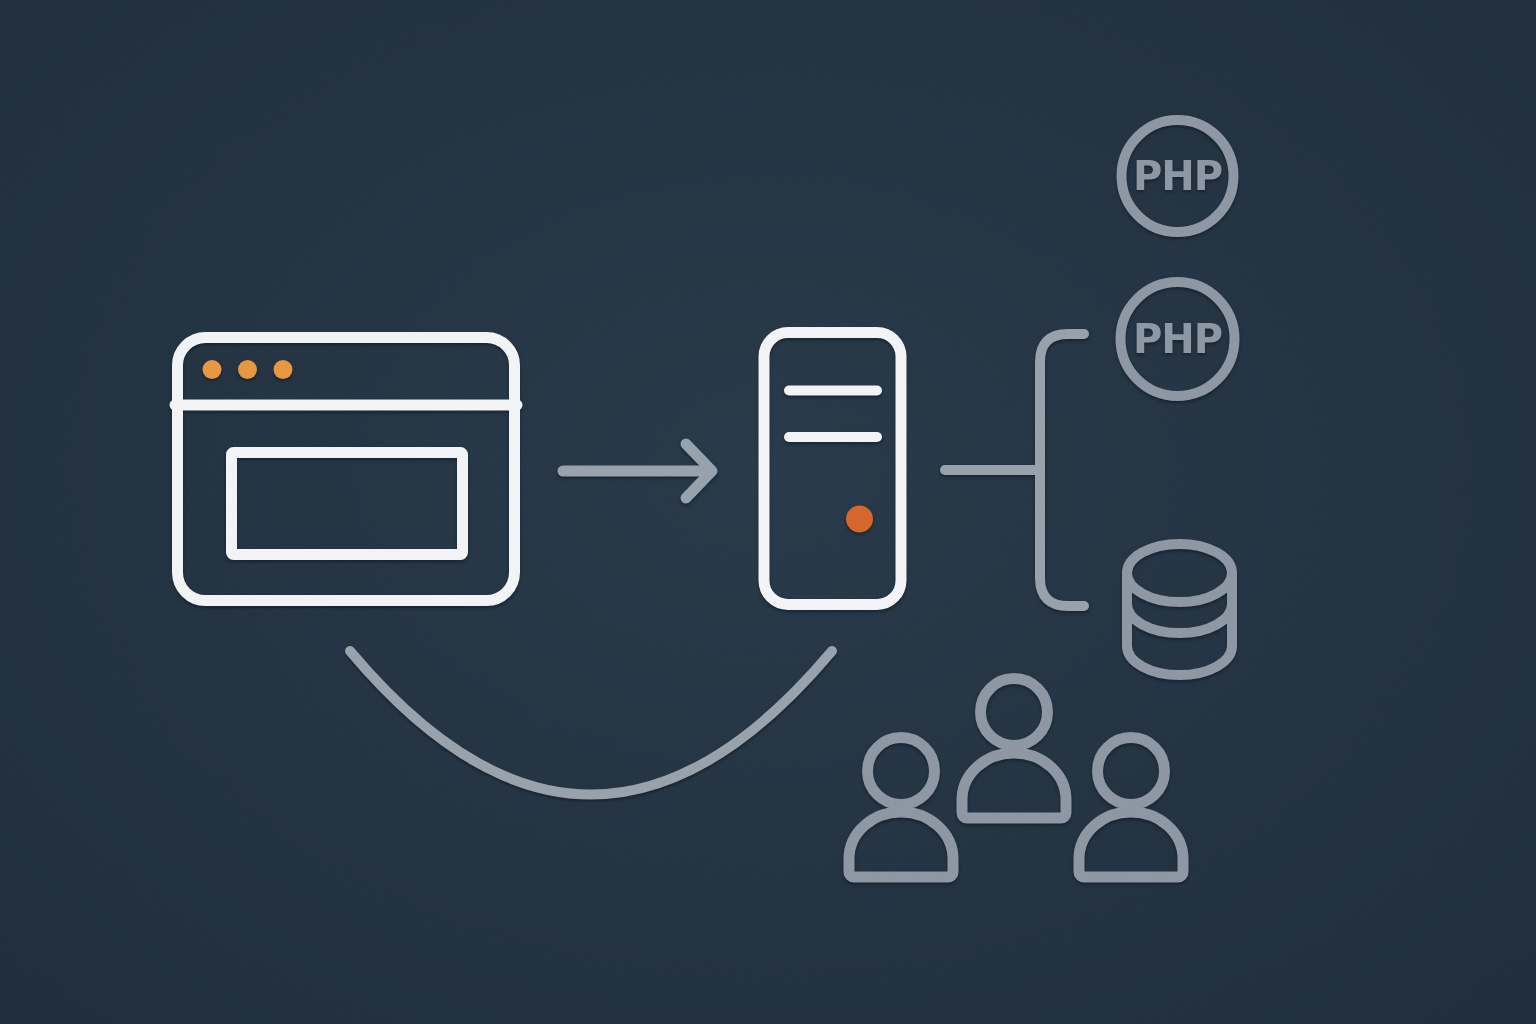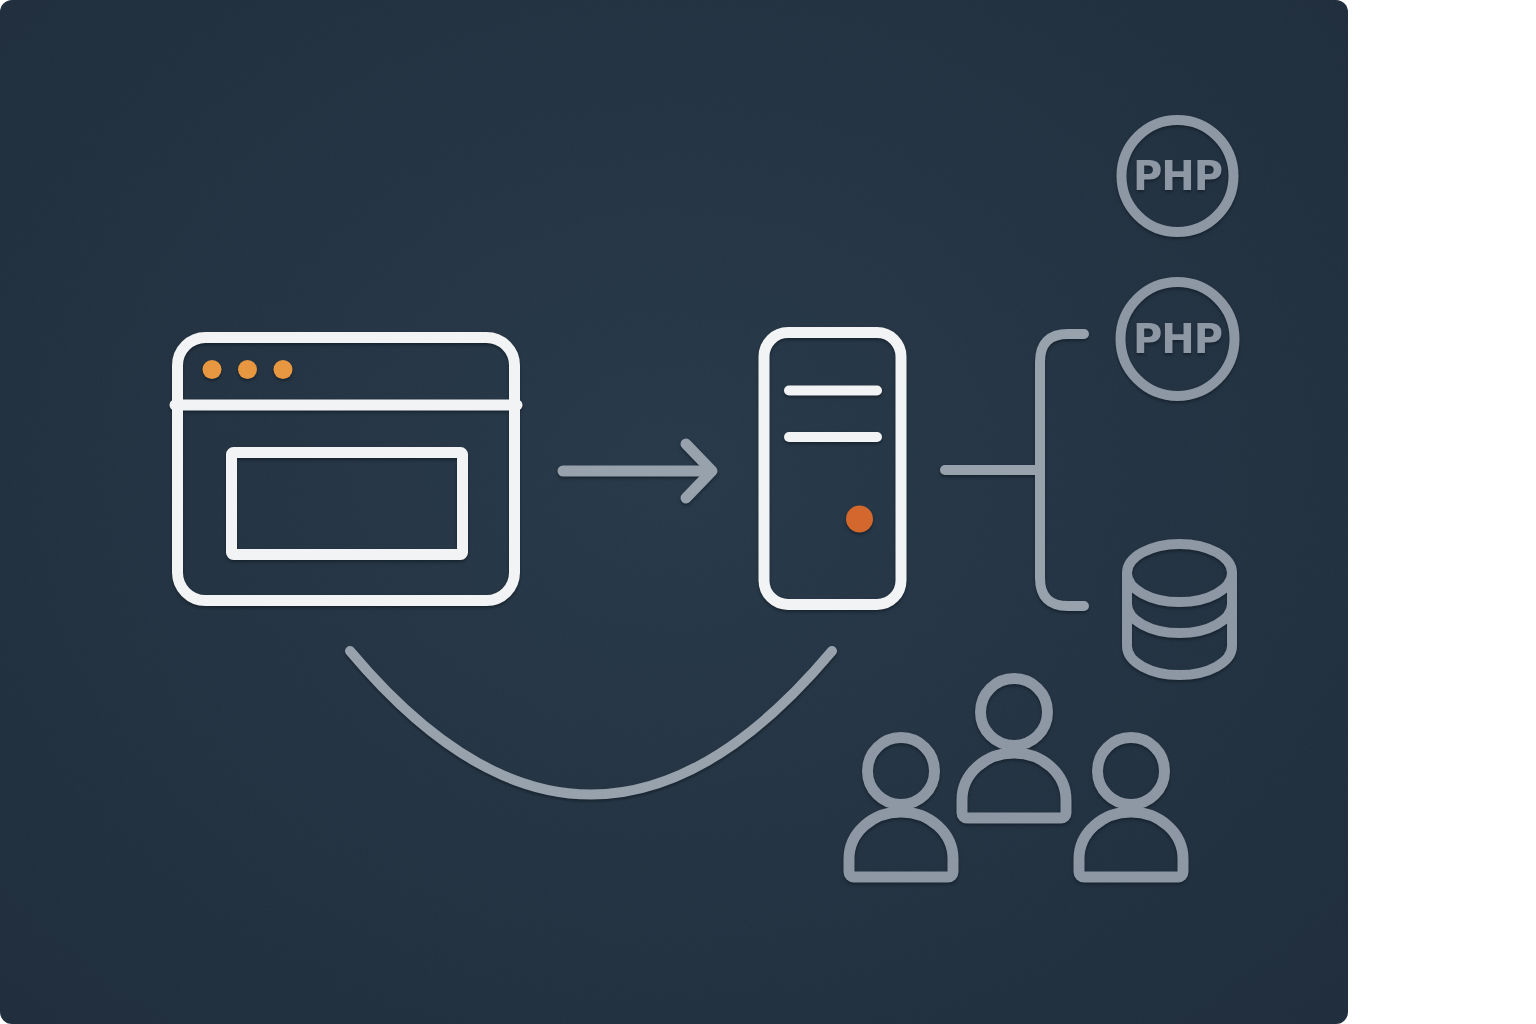--- a/index.html
+++ b/index.html
@@ -4,27 +4,26 @@
 <style>
   html, body {
     margin: 0;
     padding: 0;
     width: 1536px;
     height: 1024px;
     overflow: hidden;
     font-family: "DejaVu Sans", "Liberation Sans", sans-serif;
   }
   .canvas-wrap {
-    width: 1348px;
+    width: 1536px;
     height: 1024px;
     background: radial-gradient(ellipse at 50% 46%,
                 var(--c-bg-center, #273848) 0%,
                 #223140 62%,
                 var(--c-bg-edge, #1E2C3B) 100%);
-    border-radius: 12px;
   }
   svg.diagram {
     display: block;
     width: 1536px;
     height: 1024px;
   }
   .shape {
     fill: none;
     stroke-linecap: round;
     stroke-linejoin: round;

